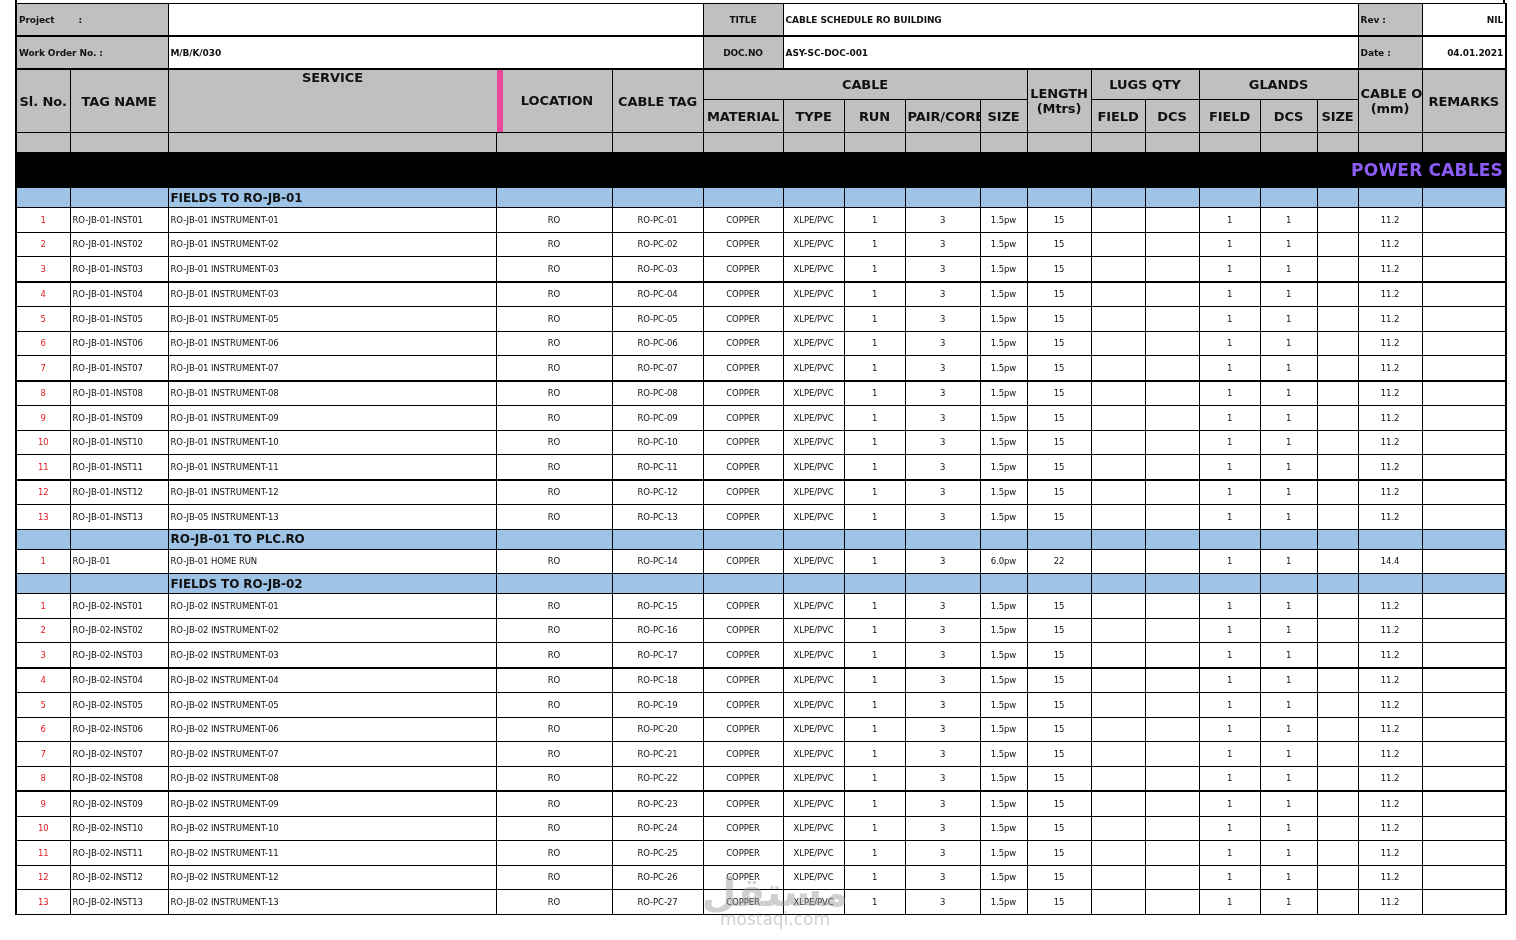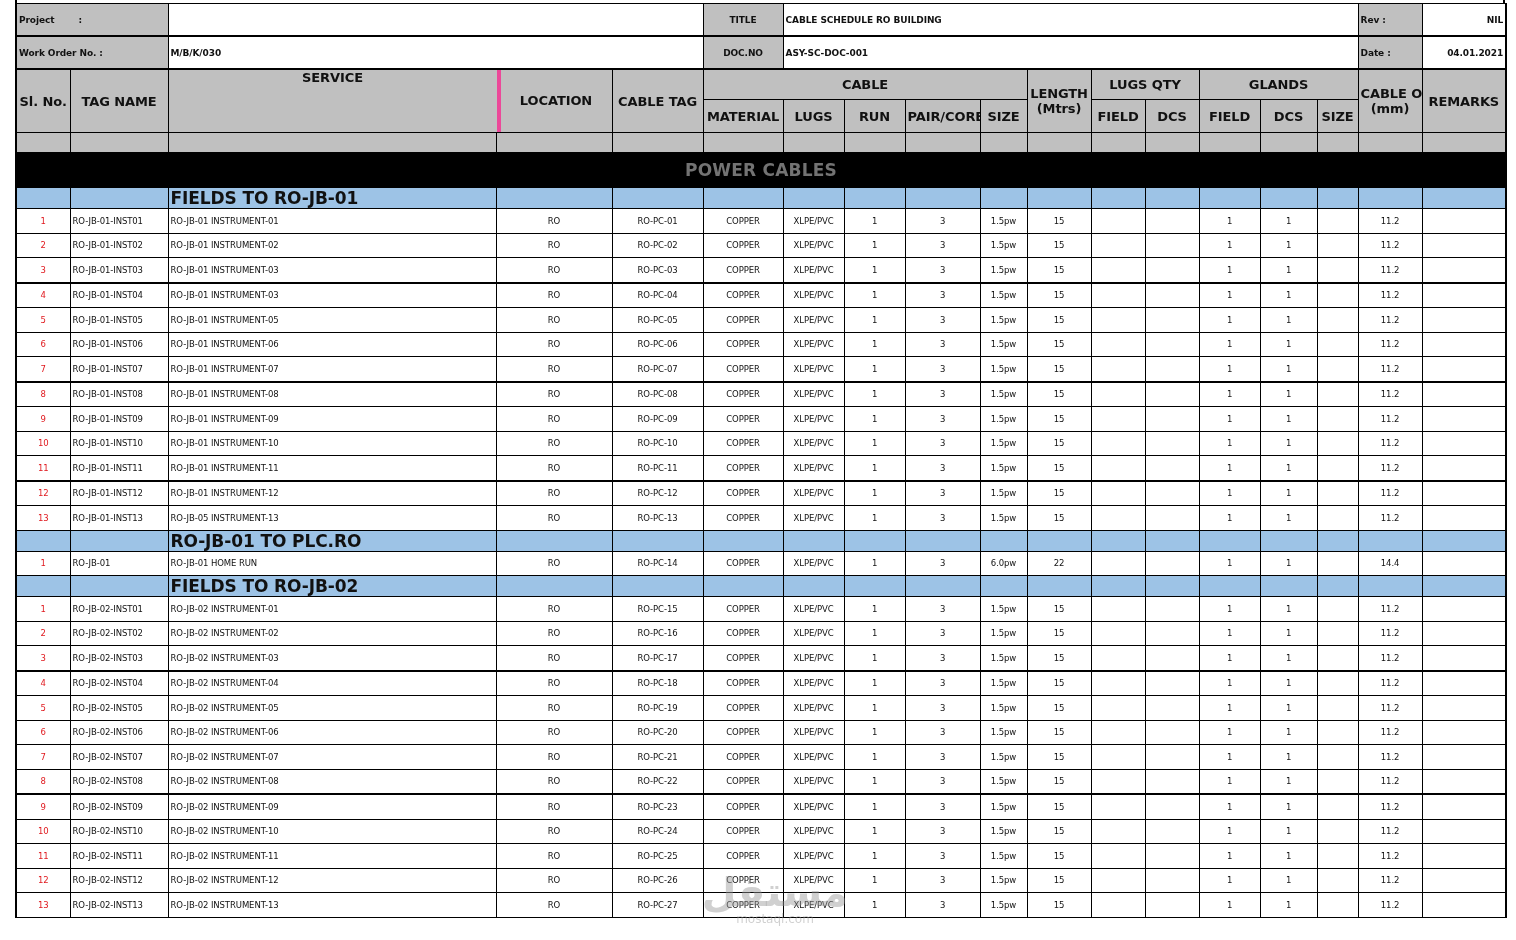--- a/index.html
+++ b/index.html
@@ -11,32 +11,32 @@
        font-size: 9px; font-weight: bold; letter-spacing: -0.1px; }
   .topstrip { height: 3px; border-left: 2px solid #000; border-right: 2px solid #000; }
   .hdr td { height: 31px; }
   .gray { background: #c0c0c0; }
   .center { text-align: center; }
   .thick-b { border-bottom: 2px solid #000; }
   .colhead td { background: #c0c0c0; text-align: center; font-size: 13px; }
   .colhead .r1 { height: 30px; }
   .colhead .r2 { height: 32px; }
   .colhead .r3 { height: 20px; }
-  .banner td { background: #000; color: #737373; height: 34px; font-size: 17px; text-align: center; letter-spacing: 0.2px; }
-  .group td { background: #9dc3e6; height: 19px; font-size: 17px; }
+  .banner td { background: #000; color: #8b5cf6; height: 34px; font-size: 17px; text-align: right; letter-spacing: 0.2px; }
+  .group td { background: #9dc3e6; height: 19px; font-size: 12px; }
   .row td { height: 23.5px; font-size: 8.5px; font-weight: normal; }
   .row td.center { text-align: center; }
   .row td.sl { color: #e0191e; text-align: center; }
   .row.sep td { border-bottom: 2px solid #000; }
   .outer-l { border-left: 2px solid #000 !important; margin-top: 23px; }
   .outer-r { border-right: 2px solid #000 !important; text-align: right; }
   .watermark { position: absolute; left: 690px; top: 868px; width: 170px; height: 90px;
                pointer-events: none; text-align: center; color: rgba(150,150,150,0.45); }
   .watermark .ar { font-size: 40px; line-height: 48px; font-weight: bold; }
-  .watermark .lat { font-size: 12px; line-height: 22px; margin-top: -8px; }
+  .watermark .lat { font-size: 17px; line-height: 22px; margin-top: -8px; }
 </style>
 </head>
 <body>
 
 <div class="sheet">
   <div class="topstrip"></div>
   <table>
     <colgroup>
       <col style="width:54px">
         <col style="width:98px">
@@ -76,40 +76,40 @@
         <td colspan="2" class="outer-r thick-b">04.01.2021</td>
       </tr>
     </tbody>
     <tbody class="colhead">
       <tr class="r1">
         <td rowspan="2" class="outer-l">Sl. No.</td>
         <td rowspan="2">TAG NAME</td>
         <td rowspan="2" colspan="2" style="padding:0">
           <div style="display:flex">
               <span style="flex:0 0 328px">SERVICE</span>
-              <span style="flex:1; border-left:4px solid #ec4899; height:62px; line-height:62px">LOCATION</span>
+              <span style="flex:1; border-left:6px solid #ec4899; height:62px; line-height:62px">LOCATION</span>
             </div>
         </td>
         <td rowspan="2">CABLE TAG</td>
         <td colspan="5">CABLE</td>
         <td rowspan="2">
             <div>LENGTH</div>
             <div>(Mtrs)</div>
           </td>
         <td colspan="2">LUGS QTY</td>
         <td colspan="3">GLANDS</td>
         <td rowspan="2">
             <div>CABLE OD</div>
             <div>(mm)</div>
           </td>
         <td rowspan="2" class="outer-r">REMARKS</td>
       </tr>
       <tr class="r2">
         <td>MATERIAL</td>
-        <td>LUGS</td>
+        <td>TYPE</td>
         <td>RUN</td>
         <td>PAIR/CORE</td>
         <td>SIZE</td>
         <td>FIELD</td>
         <td>DCS</td>
         <td>FIELD</td>
         <td>DCS</td>
         <td>SIZE</td>
       </tr>
       <tr class="r3">

